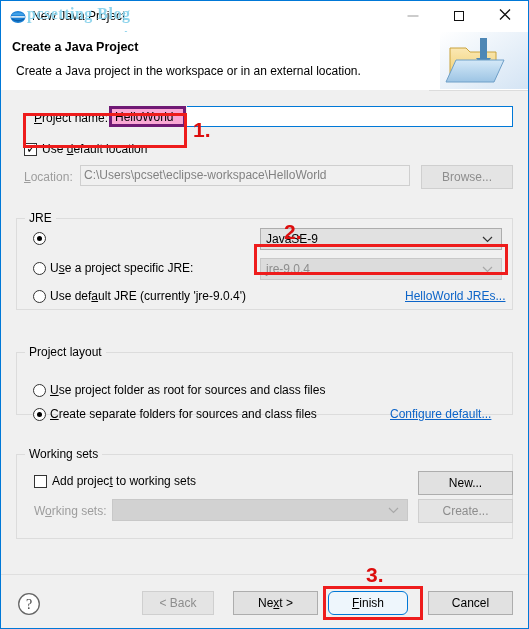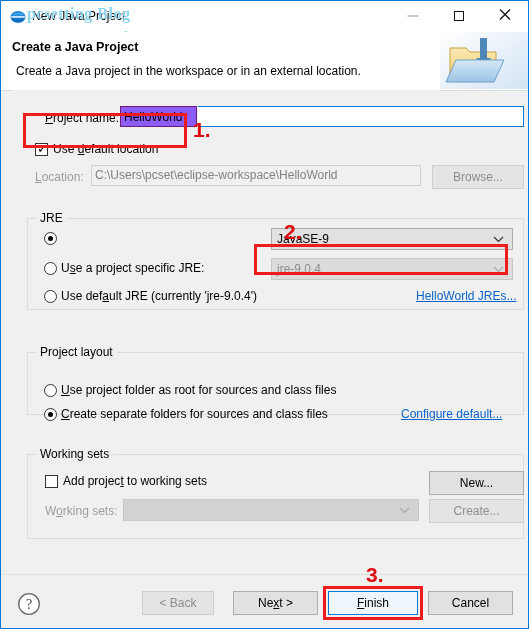--- a/index.html
+++ b/index.html
@@ -105,21 +105,21 @@
   .header-art {
     position: absolute;
     right: 0; top: 0;
     width: 88px; height: 57px;
     overflow: hidden;
   }
 
   
   .body {
     position: absolute;
-    left: 11px; top: 89px;
+    left: 0; top: 89px;
     width: 428px;
     height: 484px;
     background: #f0f0f0;
   }
   .footer {
     position: absolute;
     left: 0; top: 573px;
     width: 527px;
     height: 54px;
     background: #f0f0f0;
@@ -132,22 +132,22 @@
     font-size: 12px;
     color: #000000;
     white-space: nowrap;
   }
   .lbl.dim { color: #9d9d9d; }
 
   
   .tbox {
     position: absolute;
     box-sizing: border-box;
-    background: #8b5cf6;
-    border: 1px solid #701a75;
+    background: #f9a8d4;
+    border: 3px solid #701a75;
     font-family: "Liberation Sans", sans-serif;
     font-size: 12px;
     color: #000;
     padding: 0 3px;
     line-height: 19px;
     height: 21px;
     outline: none;
   }
   .tbox.focus { border: 1px solid #0078d7; }
   .tbox.disabled {
@@ -417,21 +417,21 @@
     <svg width="24" height="24" viewBox="0 0 24 24">
       <circle cx="12" cy="12" r="10.3" fill="#ffffff" stroke="#666" stroke-width="1.3"></circle>
       <text x="12" y="17" text-anchor="middle" font-family="Liberation Serif, serif" font-size="14" fill="#444">?</text>
     </svg>
   </span>
 
   <div class="btn disabled" style="left:141px; top:590px; width:72px;">&lt; Back</div>
   <div class="btn" style="left:232px; top:590px; width:85px;">
     <span>Ne<u>x</u>t &gt;</span>
   </div>
-  <div class="btn default" style="left:327px; top:590px; width:90px;">
+  <div class="btn default" style="left:327px; top:590px; width:80px;border-radius:6px;">
     <span><u>F</u>inish</span>
   </div>
   <div class="btn" style="left:427px; top:590px; width:85px;">Cancel</div>
 
   <div class="anno-box" style="left:22px; top:112px; width:164px; height:35px;"></div>
   <span class="anno-num" style="left:192px; top:117px;">1.</span>
 
   <div class="anno-box" style="left:253px; top:243px; width:254px; height:31px;"></div>
   <span class="anno-num" style="left:283px; top:219px;">2.</span>
 

